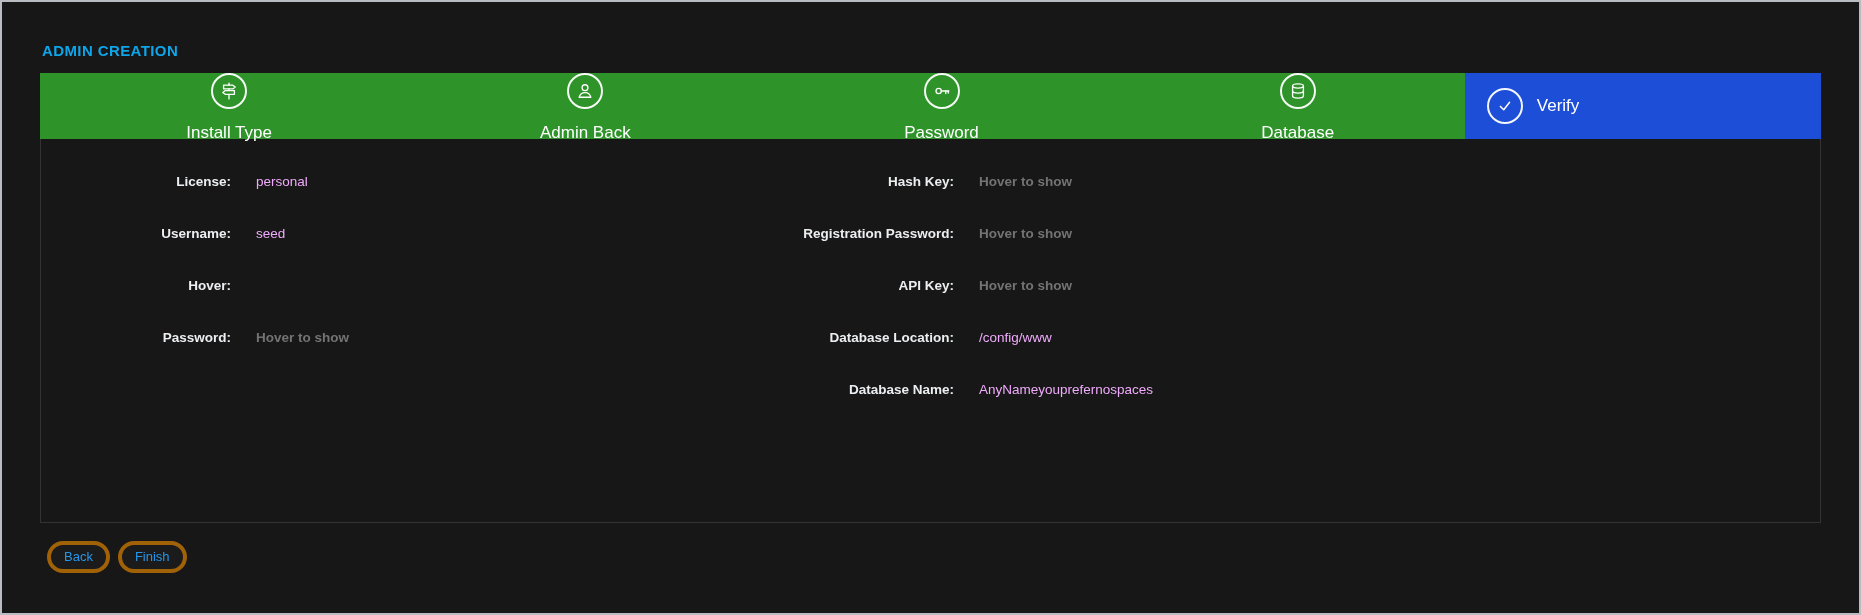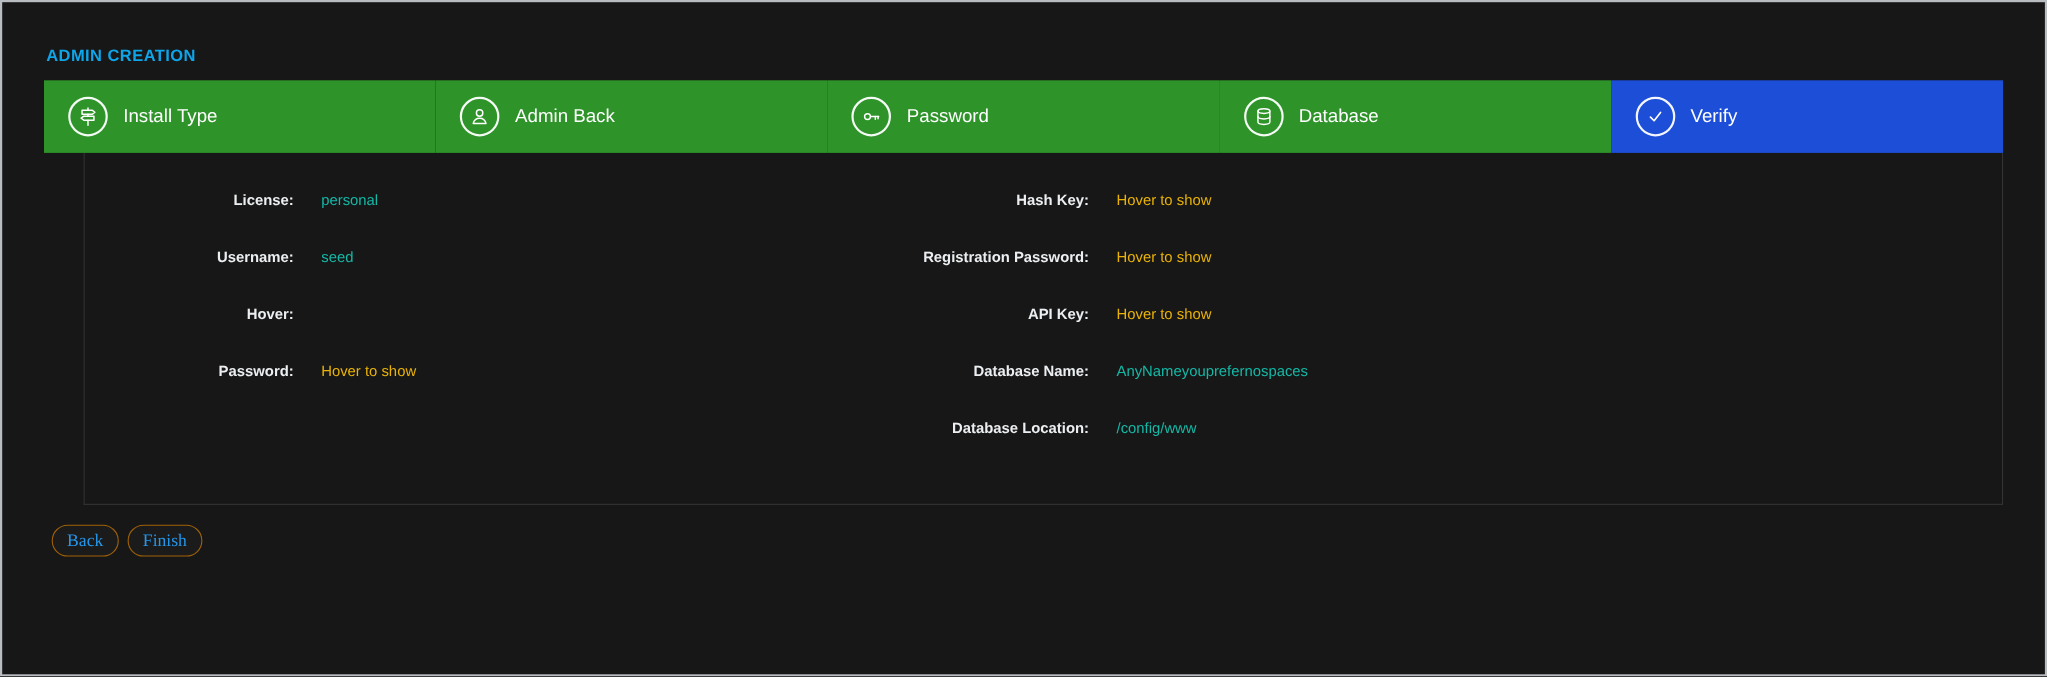--- a/index.html
+++ b/index.html
@@ -33,21 +33,21 @@
     height:66px;
   }
   .step{
     flex:1 1 0;
     display:flex;
     align-items:center;
     gap:14px;
     padding-left:22px;
     cursor:pointer;
   }
-  .step.green{background:#2e932b;}
+  .step.green{background:#2e932b;flex-direction:column;}
   .step.green{background:#2e9329;}
   .step.blue{background:#1d4ed8;}
   .step-icon{
     width:36px;height:36px;
     border:2px solid rgba(255,255,255,.95);
     border-radius:50%;
     display:flex;align-items:center;justify-content:center;
     box-sizing:border-box;
     flex:0 0 auto;
   }
@@ -55,64 +55,63 @@
   .step-label{
     color:#ffffff;
     font-size:17px;
     font-weight:400;
   }
   
   .panel{
     border:1px solid #333333;
     border-top:none;
     box-sizing:border-box;
-    height:320px;
+    height:384px;
     display:flex;
     padding-top:16px;
-    margin-left:36px;
   }
   .col{box-sizing:border-box;}
   .col-left{flex:0 0 580px;}
   .col-right{flex:1 1 auto;}
   .row{
     display:grid;
     align-items:center;
     height:52px;
     column-gap:25px;
   }
   .col-left .row{grid-template-columns:190px 1fr;}
   .col-right .row{grid-template-columns:333px 1fr;}
   .field-label{
     text-align:right;
     color:#eceff1;
     font-weight:bold;
     font-size:13.5px;
   }
   .field-value{
-    color:#14b8a6;
+    color:#f0abfc;
     font-size:13.5px;
   }
   .field-value.reveal{
-    color:#eab308;
-    font-weight:normal;
+    color:#737373;
+    font-weight:bold;
     cursor:pointer;
   }
   
   .actions{
     margin:18px 38px 0 45px;
     display:flex;
     gap:8px;
   }
   .pill{
     background:#1b1b1b;
-    border:1px solid #a16207;
+    border:4px solid #a16207;
     border-radius:999px;
     color:#2596e9;
-    font-family:Liberation Serif, serif;
-    font-size:16px;
+    font-family:Liberation Sans, sans-serif;
+    font-size:13px;
     padding:4px 13px;
     line-height:1.2;
     cursor:pointer;
   }
 </style>
 </head>
 <body>
 
 <div class="screen">
   <div class="card">
@@ -205,26 +204,26 @@
         </div>
         <div class="row">
           <span class="field-label">Registration Password:</span>
           <span class="field-value reveal">Hover to show</span>
         </div>
         <div class="row">
           <span class="field-label">API Key:</span>
           <span class="field-value reveal">Hover to show</span>
         </div>
         <div class="row">
+          <span class="field-label">Database Location:</span>
+          <span class="field-value">/config/www</span>
+        </div>
+        <div class="row">
           <span class="field-label">Database Name:</span>
           <span class="field-value">AnyNameyouprefernospaces</span>
-        </div>
-        <div class="row">
-          <span class="field-label">Database Location:</span>
-          <span class="field-value">/config/www</span>
         </div>
       </div>
 
     </div>
   </div>
 
   <div class="actions">
     <button class="pill">Back</button>
     <button class="pill">Finish</button>
   </div>

